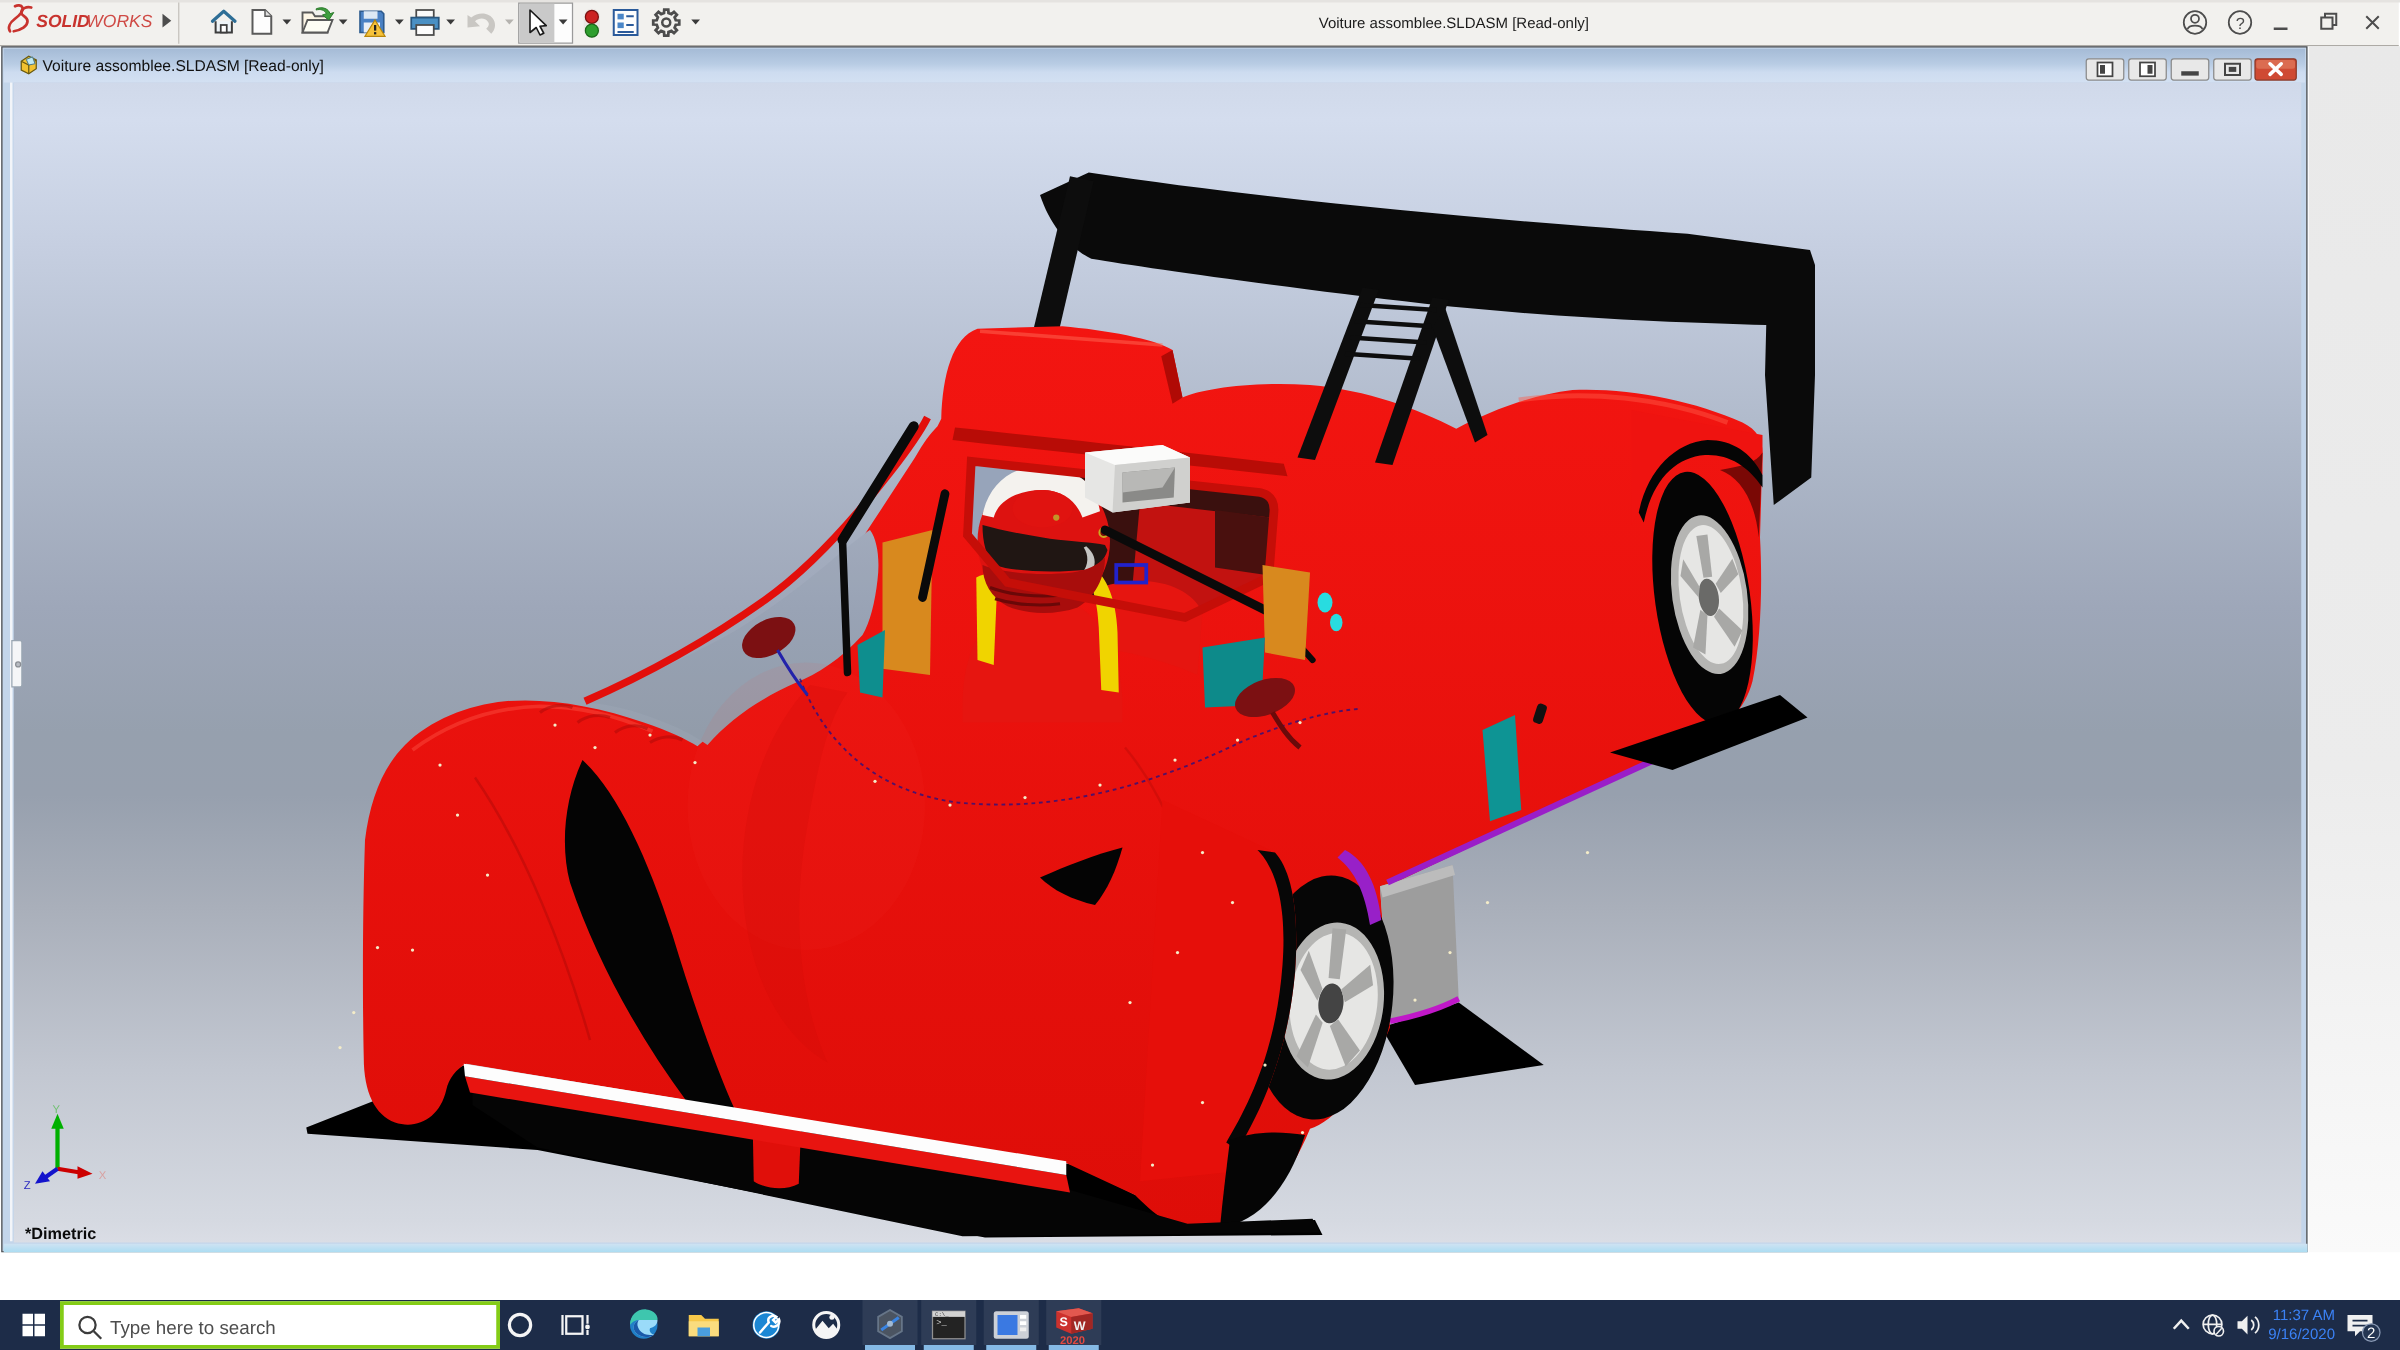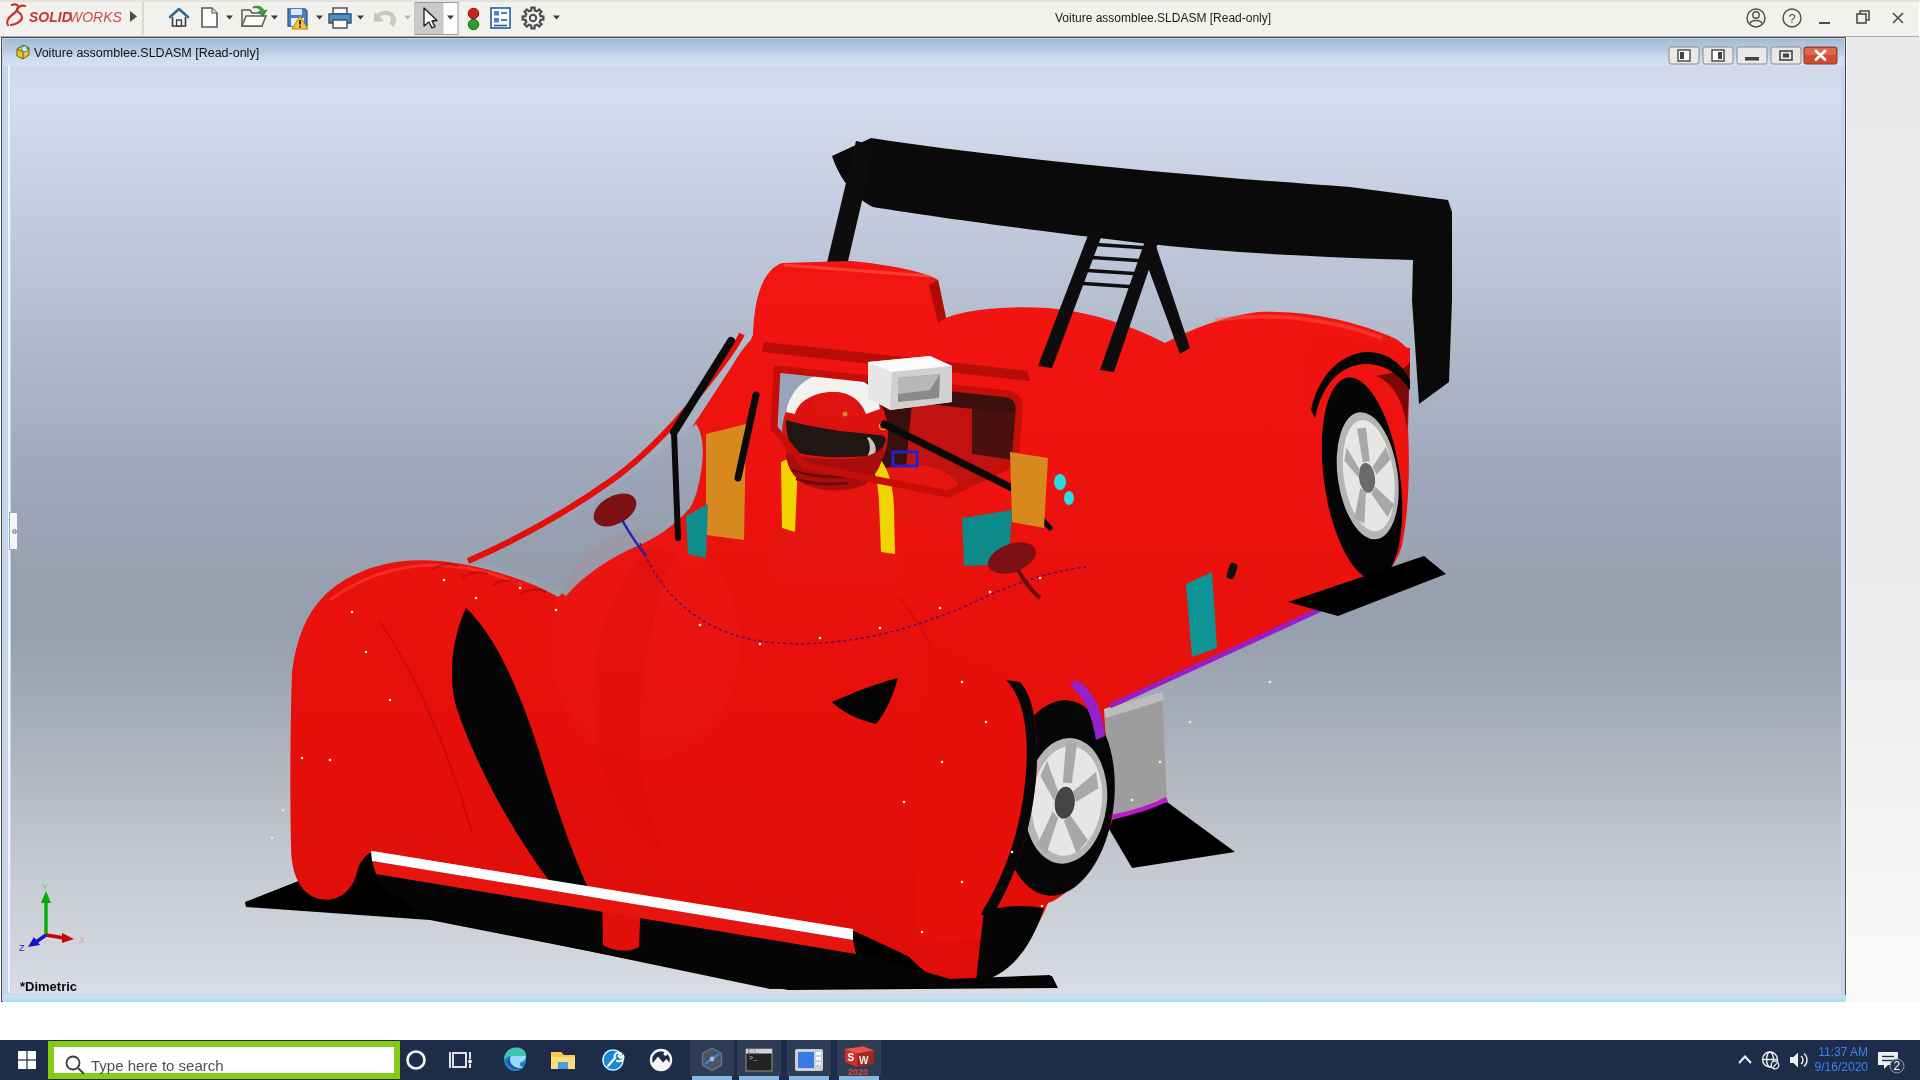--- a/index.html
+++ b/index.html
@@ -10,21 +10,21 @@
   #win { left:1px; top:37px; width:1845px; height:965px; background:#c3d5ea; border:1px solid #4b4b4b; }
   #titlebar { left:1px; top:1px; width:1841px; height:27px;
     background:linear-gradient(to bottom,#a5bbd6 0%,#b8cce4 45%,#cddcf0 70%,#d3e0f2 100%); }
   #titlebar .ttext { position:absolute; left:31px; top:7px; font-size:12.5px; color:#111; }
   #viewport { left:9px; top:28px; width:1830px; height:928px;
     background:linear-gradient(to bottom,#d0d9ea 0px,#d4ddee 30px,#c6cfe1 130px,#aeb8c9 290px,#9ea7b9 420px,#96a0ae 520px,#97a0ae 570px,#a9afba 660px,#c2c7d1 790px,#d5d9e1 910px,#dadde5 928px); }
   #botstrip { left:1px; top:957px; width:1843px; height:7px; background:linear-gradient(to bottom,#cfe2f2,#aadcf2); }
   #rightcol { left:1847px; top:37px; width:73px; height:965px; background:linear-gradient(to bottom,#e9e9e9 0%,#ececec 60%,#fafafa 100%); }
   #belowwin { left:0; top:1002px; width:1920px; height:38px; background:#fff; }
   #taskbar { left:0; top:1040px; width:1920px; height:40px; background:#1d2c48; }
-  #searchbox { left:48px; top:1041px; width:352px; height:38px; background:#fff; border:6px solid #84cc16; }
+  #searchbox { left:48px; top:1041px; width:352px; height:38px; background:#fff; border:3px solid #84cc16; }
   #searchbox span { position:absolute; left:37px; top:10px; font-size:15px; color:#4d4d4d; }
   #clock { left:1806px; top:1045px; width:62px; text-align:right; font-size:12px; color:#3b82f6; line-height:15px; }
   .runbar { position:absolute; top:1076px; height:4px; width:40px; background:#85b9e4; }
   .runtile { position:absolute; top:1040px; height:36px; width:44px; background:rgba(255,255,255,0.08); }
 </style>
 </head>
 <body>
 <div id="toolbar" class="abs">
 <svg width="1920" height="37" viewBox="0 0 1920 37" xmlns="http://www.w3.org/2000/svg">
   <rect x="0" y="0" width="1920" height="2" fill="#e5e3e0"></rect>

